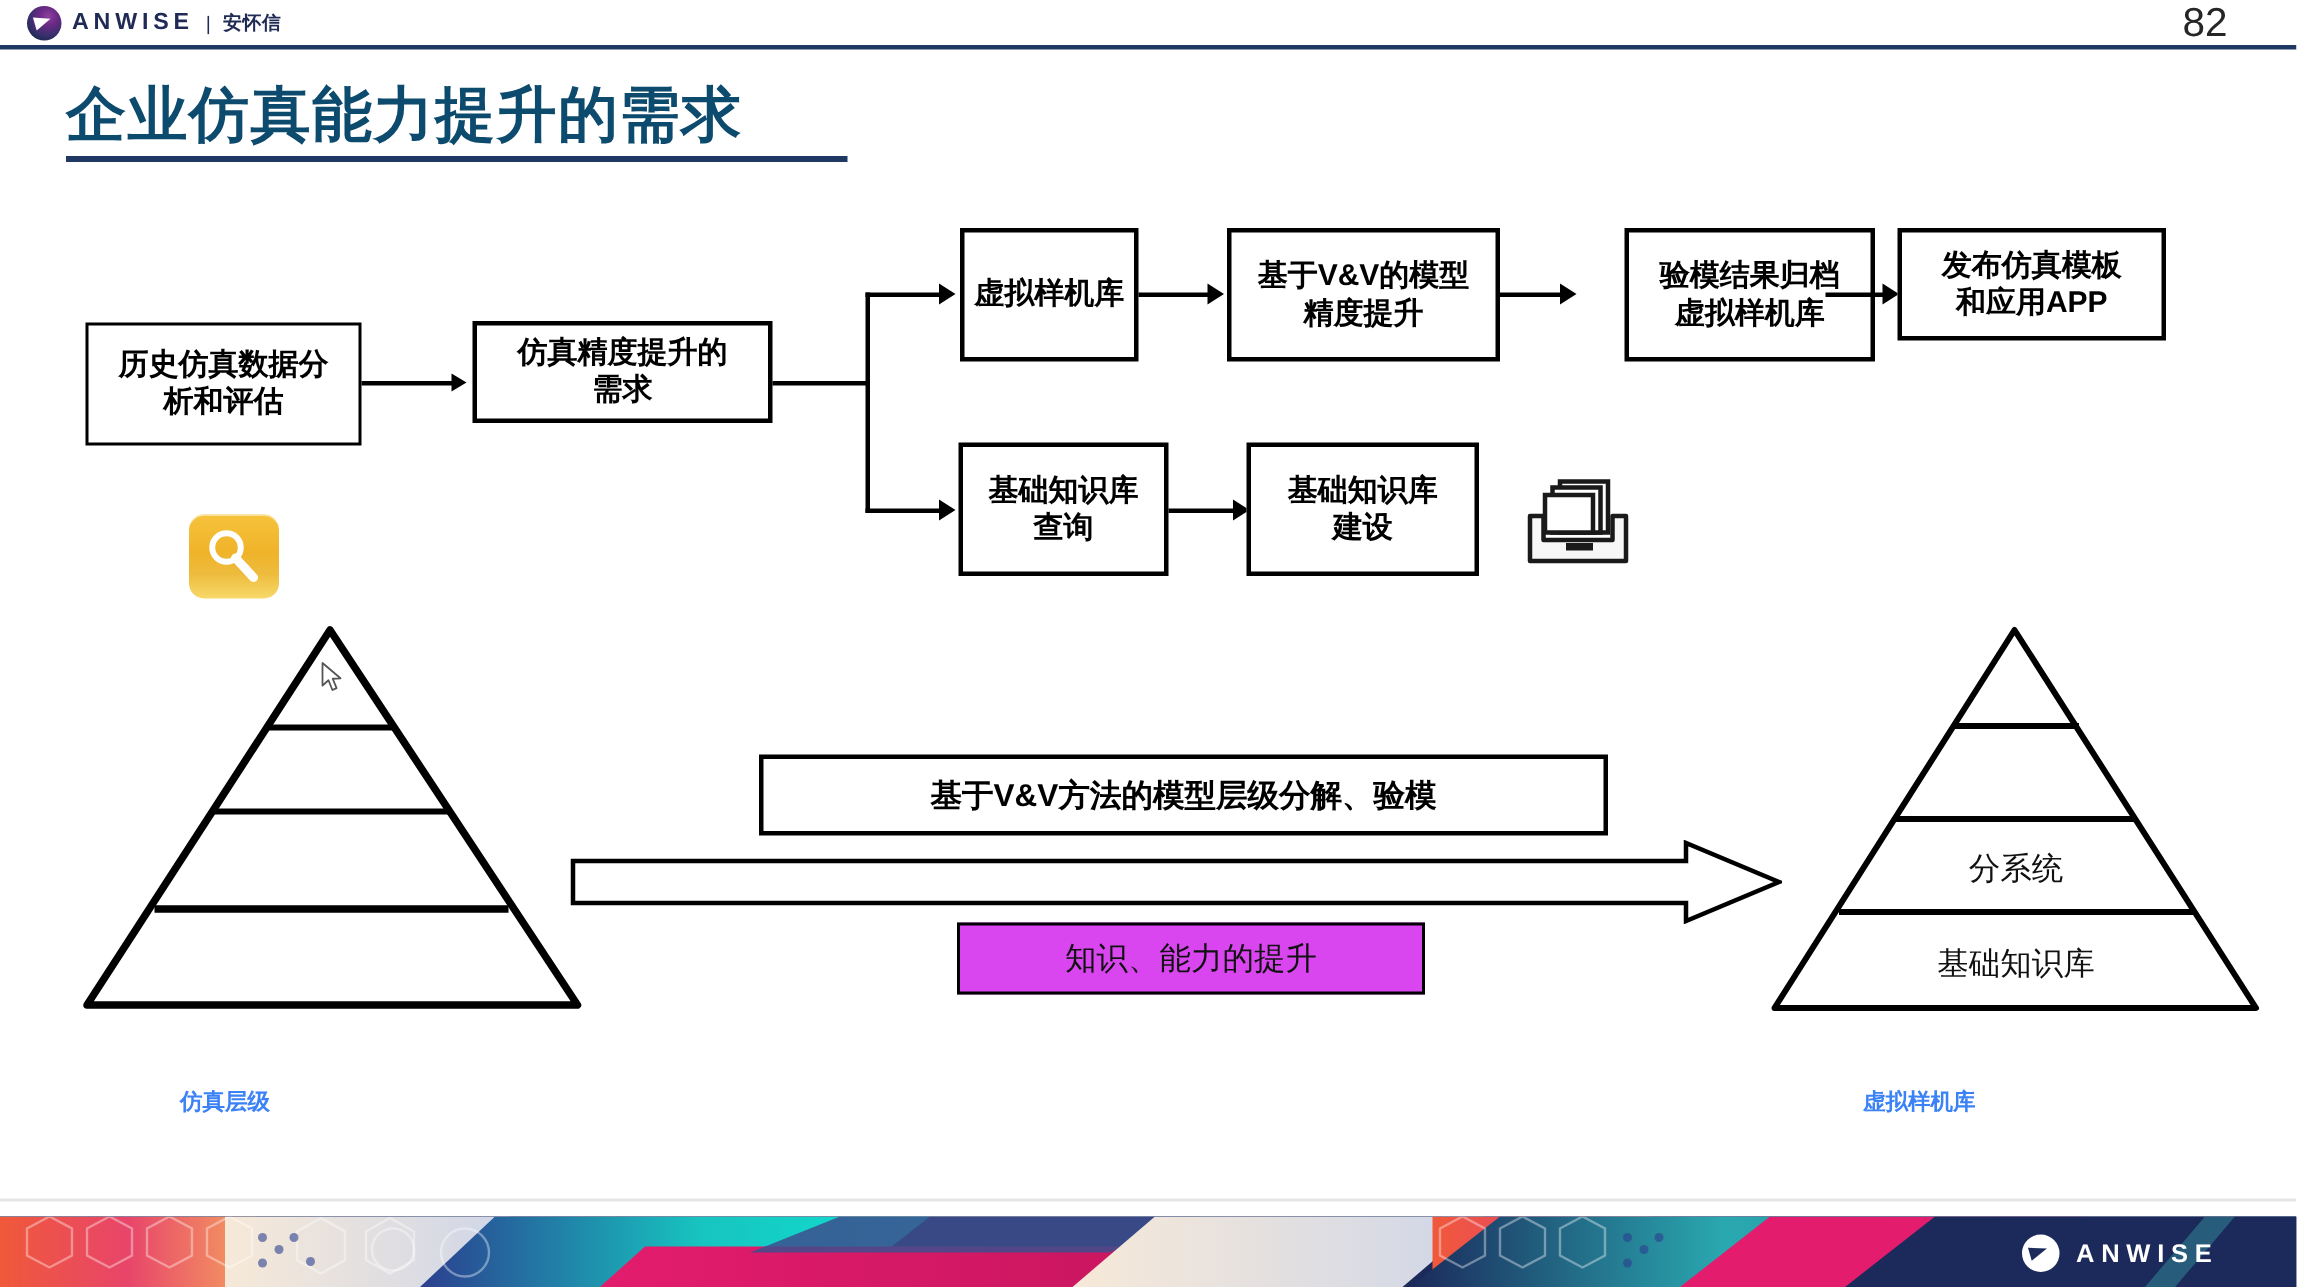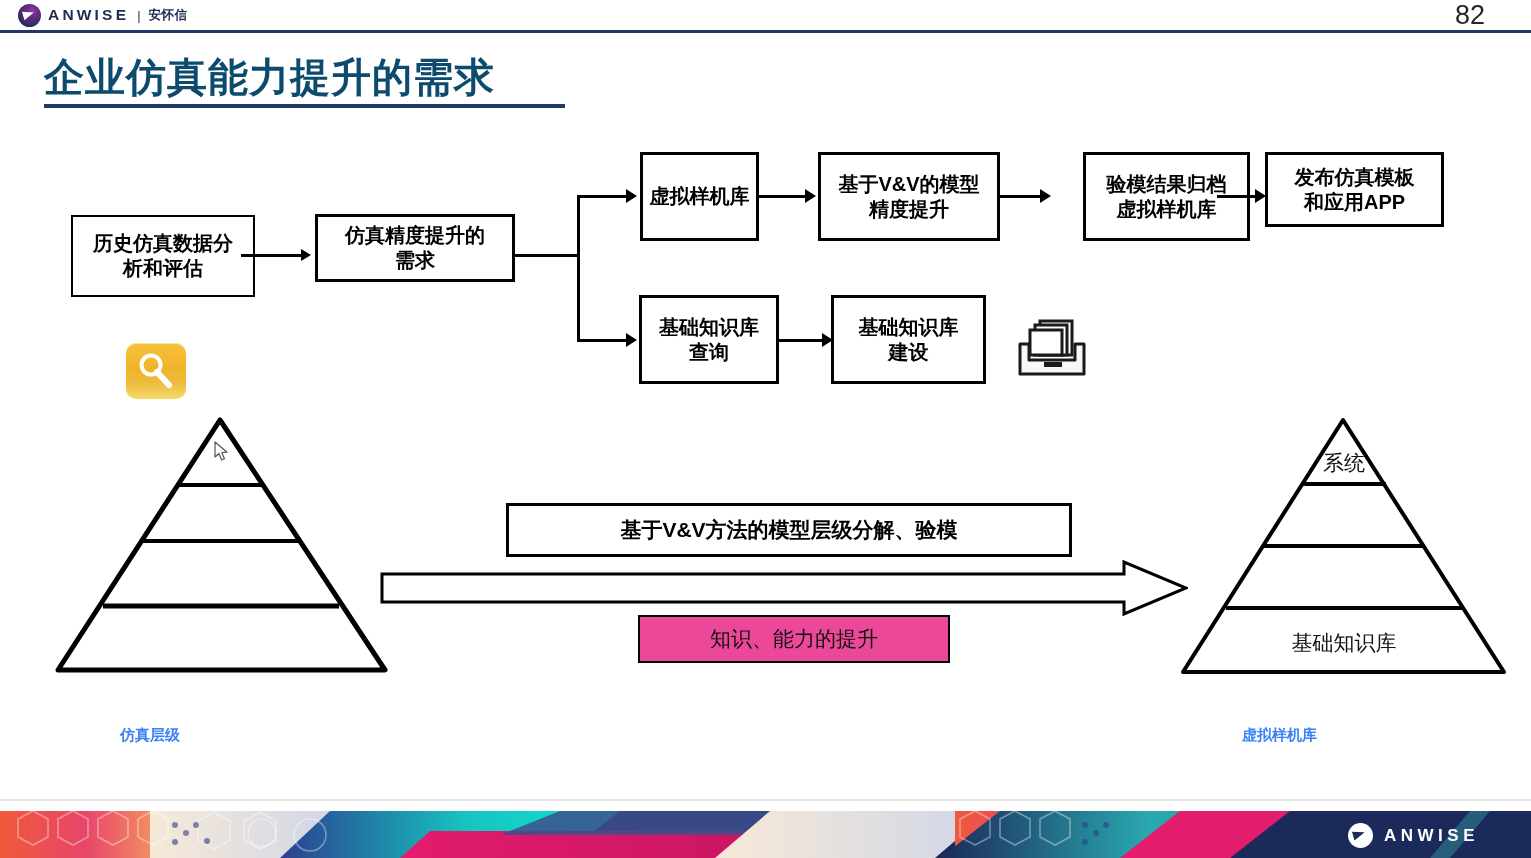--- a/index.html
+++ b/index.html
@@ -62,21 +62,21 @@
   }
 
   
   .fbox{
     position:absolute;background:#ffffff;border:3px solid #000000;
     display:flex;align-items:center;justify-content:center;
     text-align:center;color:#000000;
     font-size:20px;font-weight:bold;line-height:1.25;
     box-sizing:border-box;
   }
-  .fbox.thin{border-width:2px;margin-left:14px;}
+  .fbox.thin{border-width:2px;}
   .fbox .lbl{display:block;}
 
   
   .hline{position:absolute;background:#000000;height:3px;}
   .vline{position:absolute;background:#000000;width:3px;}
   .arrowhead{
     position:absolute;width:0;height:0;
     border-left:11px solid #000000;
     border-top:7px solid transparent;
     border-bottom:7px solid transparent;
@@ -110,21 +110,21 @@
 
   
   #mid-box-top{
     position:absolute;left:506px;top:503px;width:566px;height:54px;
     border:3px solid #000000;background:#ffffff;
     display:flex;align-items:center;justify-content:center;
     font-size:21px;font-weight:bold;color:#000000;box-sizing:border-box;
   }
   #mid-box-bottom{
     position:absolute;left:638px;top:615px;width:312px;height:48px;
-    border:2px solid #000000;background:#ec4899;
+    border:2px solid #000000;background:#d946ef;
     display:flex;align-items:center;justify-content:center;
     font-size:21px;color:#111111;box-sizing:border-box;
   }
   #big-arrow{position:absolute;left:380px;top:560px;width:808px;height:56px;}
 
   
   #cursor{position:absolute;left:214px;top:441px;width:16px;height:22px;}
 
   
   #footer-rule{
@@ -256,21 +256,21 @@
 </div>
 <div class="pyr-cap" style="left:120px;top:727px;width:205px;">仿真层级</div>
 
 <div class="pyr" style="left:1178px;top:414px;width:332px;height:262px;">
   <svg width="332" height="262" viewBox="0 0 332 262">
     <polygon points="165,6 326,258 5,258" fill="#ffffff" stroke="#000000" stroke-width="4" stroke-linejoin="round"></polygon>
     <line x1="124" y1="70" x2="208" y2="70" stroke="#000000" stroke-width="4"></line>
     <line x1="86" y1="132" x2="246" y2="132" stroke="#000000" stroke-width="4"></line>
     <line x1="48" y1="194" x2="284" y2="194" stroke="#000000" stroke-width="4"></line>
   </svg>
-  <div class="pyr-lvl" style="top:38px;">系统</div>
+  <div class="pyr-lvl" style="top:155px;">分系统</div>
   <div class="pyr-lvl" style="top:218px;">基础知识库</div>
 </div>
 <div class="pyr-cap" style="left:1242px;top:727px;width:205px;">虚拟样机库</div>
 
 <div id="mid-box-top">
   <span>基于V&amp;V方法的模型层级分解、验模</span>
 </div>
 
 <div id="big-arrow">
   <svg width="808" height="56" viewBox="0 0 808 56">

